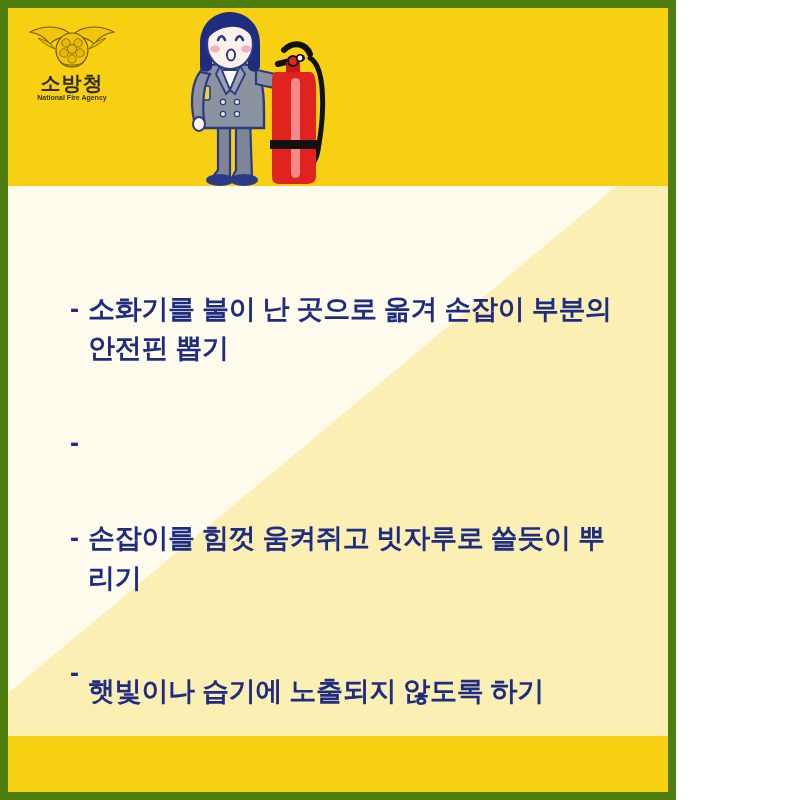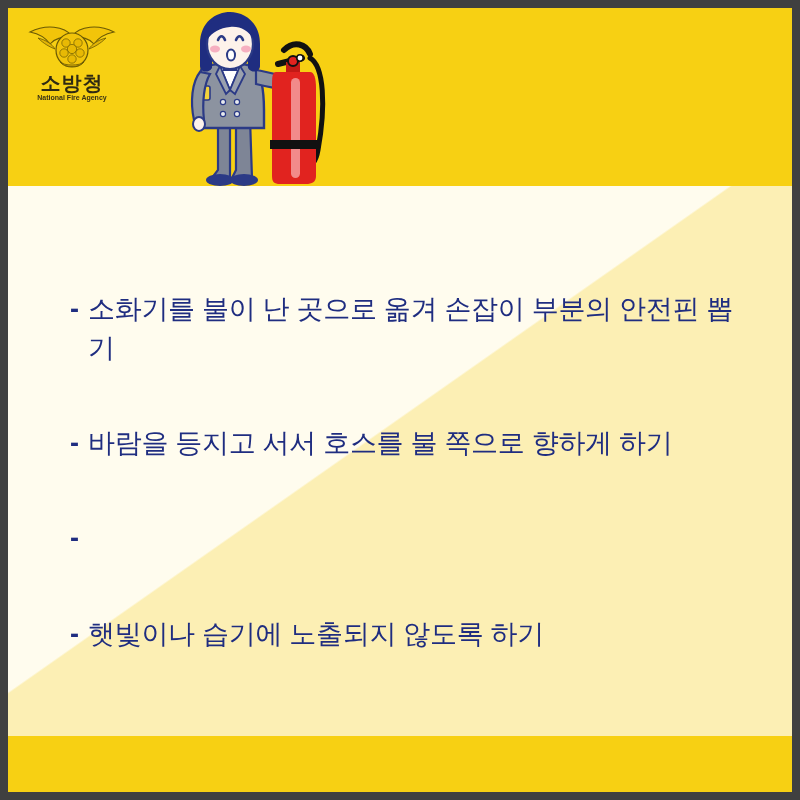--- a/index.html
+++ b/index.html
@@ -6,24 +6,24 @@
     margin: 0;
     padding: 0;
     background: #ffffff;
   }
   body {
     font-family: "Liberation Sans", "DejaVu Sans", sans-serif;
   }
 
   #poster {
     position: relative;
-    width: 800px;
+    width: 676px;
     height: 800px;
     overflow: hidden;
-    background: #404040;
+    background: #4d7c0f;
     box-sizing: border-box;
   }
 
   
   .frame-inner {
     position: absolute;
     left: 8px;
     top: 8px;
     right: 8px;
     bottom: 8px;
@@ -110,25 +110,25 @@
     color: #1F2D80;
     font-size: 27px;
     font-weight: bold;
     line-height: 1.45;
     margin-right: 9px;
     flex: 0 0 auto;
   }
   .bullet-body {
     color: #1F2D80;
     font-size: 27px;
-    font-weight: normal;
+    font-weight: bold;
     line-height: 1.45;
     letter-spacing: -0.3px;
   }
-  .bullet-line2 { display: block; }
+  .bullet-line2 { display: block; margin-top: 18px; }
 
   
   .logo {
     position: absolute;
     left: 16px;
     top: 14px;
     width: 96px;
     height: 92px;
   }
   .logo-text {
@@ -261,27 +261,27 @@
 
         <div class="bullet-item">
           <span class="bullet-dash">-</span>
           <span class="bullet-body">
             <span>소화기를 불이 난 곳으로 옮겨 손잡이 부분의 안전핀 뽑기</span>
           </span>
         </div>
 
         <div class="bullet-item">
           <span class="bullet-dash">-</span>
+        </div>
+
+        <div class="bullet-item">
+          <span class="bullet-dash">-</span>
           <span class="bullet-body">
-            <span>바람을 등지고 서서 호스를 불 쪽으로 향하게 하기</span>
+            <span>손잡이를 힘껏 움켜쥐고 빗자루로 쓸듯이 뿌리기</span>
           </span>
-        </div>
-
-        <div class="bullet-item">
-          <span class="bullet-dash">-</span>
         </div>
 
         <div class="bullet-item">
           <span class="bullet-dash">-</span>
           <span class="bullet-body">
             <span class="bullet-line2">햇빛이나 습기에 노출되지 않도록 하기</span>
           </span>
         </div>
 
       </div>

